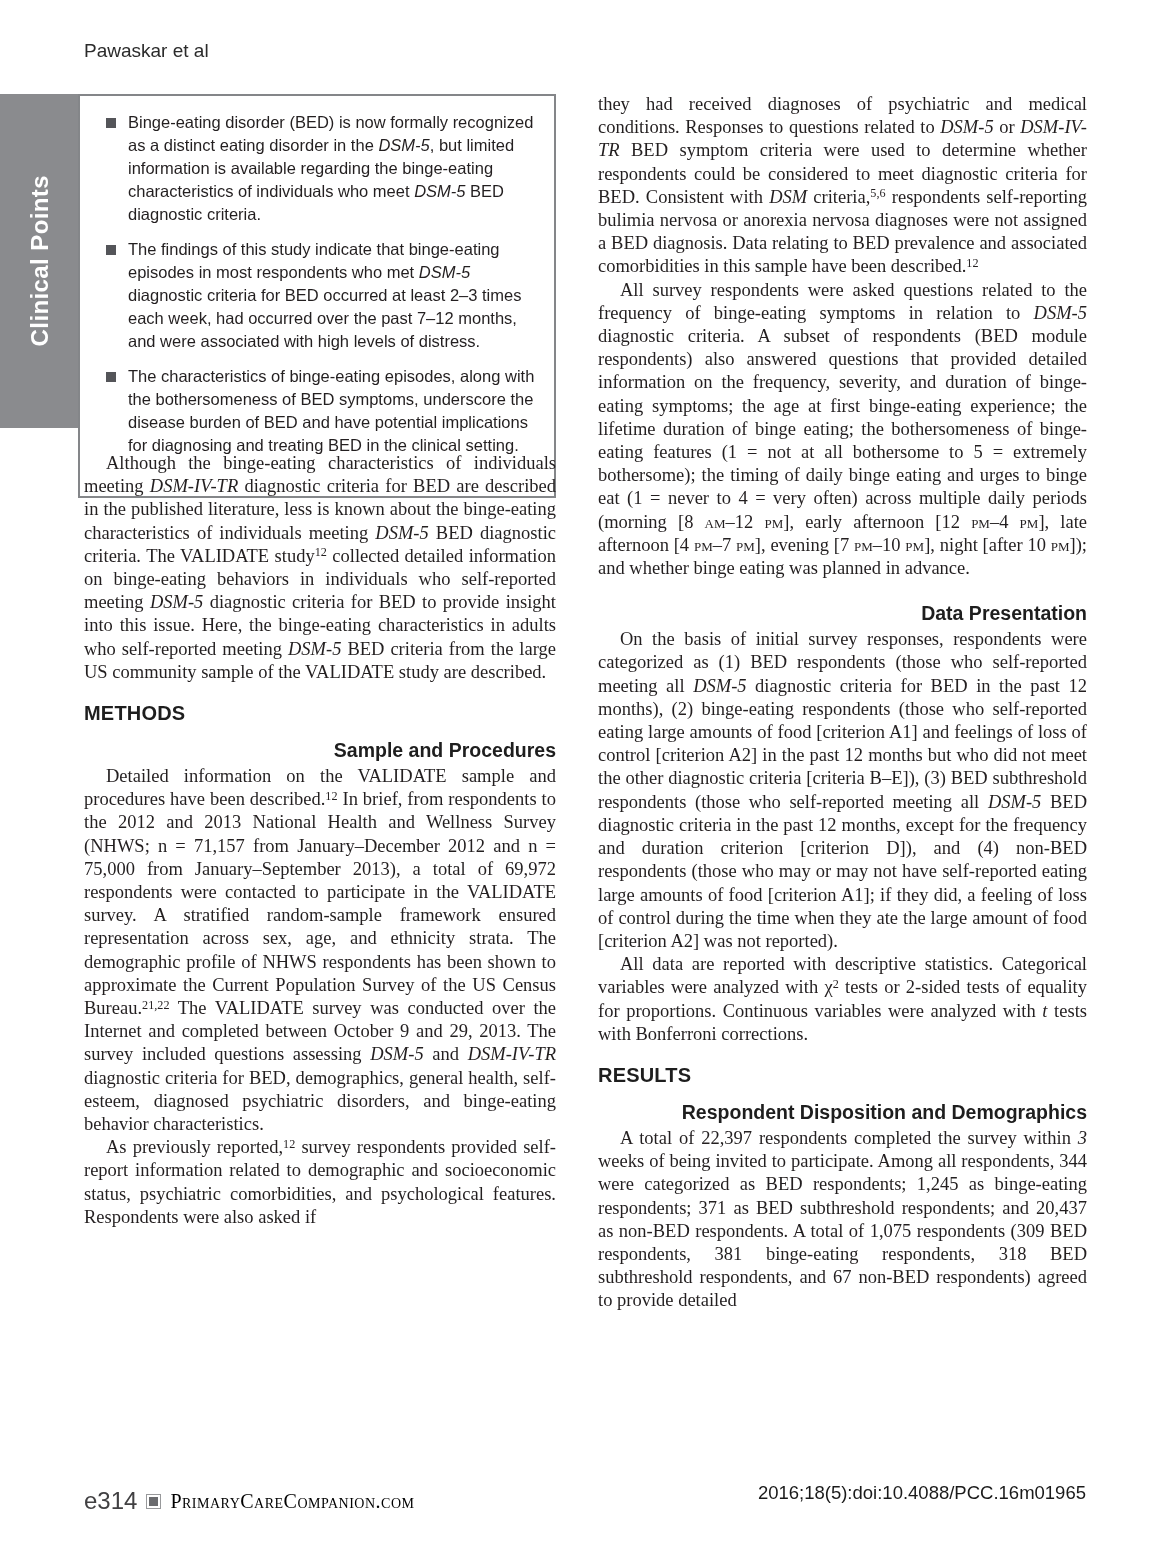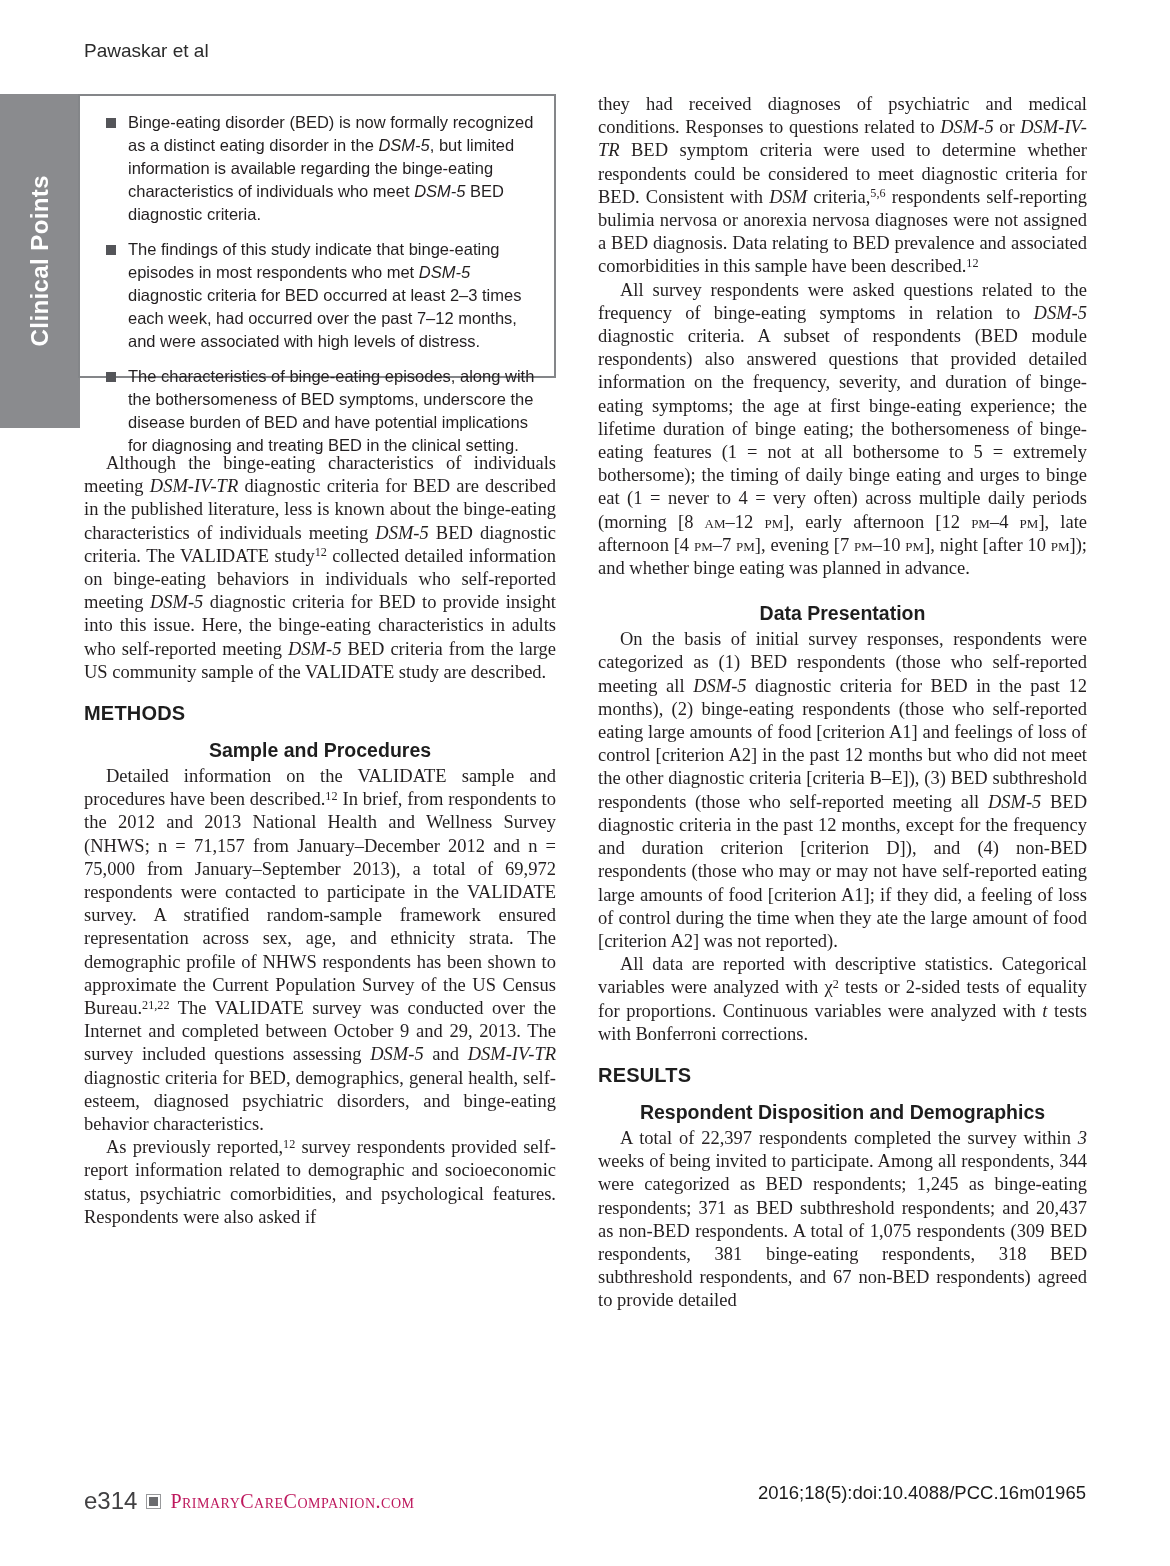--- a/index.html
+++ b/index.html
@@ -23,21 +23,21 @@
     display:flex;align-items:center;justify-content:center;
   }
   .cp-tab-text{
     writing-mode:vertical-rl;transform:rotate(180deg);
     font-family:"Liberation Sans","DejaVu Sans",sans-serif;
     font-weight:700;font-size:24px;letter-spacing:.4px;color:#ffffff;
     white-space:nowrap;
   }
   
   .cp-box{
-    position:absolute;left:78px;top:94px;width:478px;height:284px;
+    position:absolute;left:78px;top:94px;width:478px;height:404px;
     box-sizing:border-box;background:#ffffff;
     border:2px solid #848689;
     padding:15px 12px 8px 26px;
   }
   .cp-item{display:flex;margin-bottom:12px;}
   .cp-square{flex:0 0 auto;width:10px;height:10px;background:#545559;margin:7px 12px 0 0;}
   .cp-text{
     font-family:"Liberation Sans","DejaVu Sans",sans-serif;
     font-size:16.5px;line-height:23px;color:#231f20;text-align:left;
   }
@@ -52,21 +52,21 @@
   .body-p{margin:0;text-align:justify;}
   .body-p.indent{text-indent:22px;}
   .col-h1{
     font-family:"Liberation Sans","DejaVu Sans",sans-serif;
     font-weight:700;font-size:20px;line-height:24px;color:#1e1e1e;
     margin:17px 0 13px;letter-spacing:.2px;text-align:left;
   }
   .col-h2{
     font-family:"Liberation Sans","DejaVu Sans",sans-serif;
     font-weight:700;font-size:19.5px;line-height:24px;color:#1e1e1e;
-    margin:21px 0 3px;text-align:center;
+    margin:21px 0 3px;text-align:right;
   }
   .col-h1 + .col-h2{margin-top:6px;}
   .col > :first-child{margin-top:5px;font-family:Liberation Serif, serif;}
   sup{font-size:.66em;line-height:0;vertical-align:baseline;position:relative;top:-.45em;}
   i{font-style:italic;}
   .sc{font-variant:small-caps;}
   
   .footer-left{
     position:absolute;left:84px;top:1487px;
     display:flex;align-items:center;color:#414042;
@@ -75,21 +75,21 @@
     font-family:"Liberation Sans","DejaVu Sans",sans-serif;
     font-size:24px;margin-right:9px;
   }
   .sq-icon{
     position:relative;display:inline-block;width:13px;height:13px;
     border:1.5px solid #98999b;background:#fff;margin-right:9px;
   }
   .sq-icon::after{content:"";position:absolute;inset:2px;background:#6a6b6e;}
   .footer-left .site{
     font-family:"Liberation Serif","DejaVu Serif",serif;
-    font-variant:small-caps;font-size:20px;letter-spacing:.5px;color:#be185d;
+    font-variant:small-caps;font-size:20px;letter-spacing:.5px;color:#000000;
   }
   .footer-right{
     position:absolute;right:84px;top:1481px;text-align:right;
     font-family:"Liberation Sans","DejaVu Sans",sans-serif;
     font-size:18.5px;line-height:24px;color:#1a1a1a;
   }
 </style>
 </head>
 <body>
 

